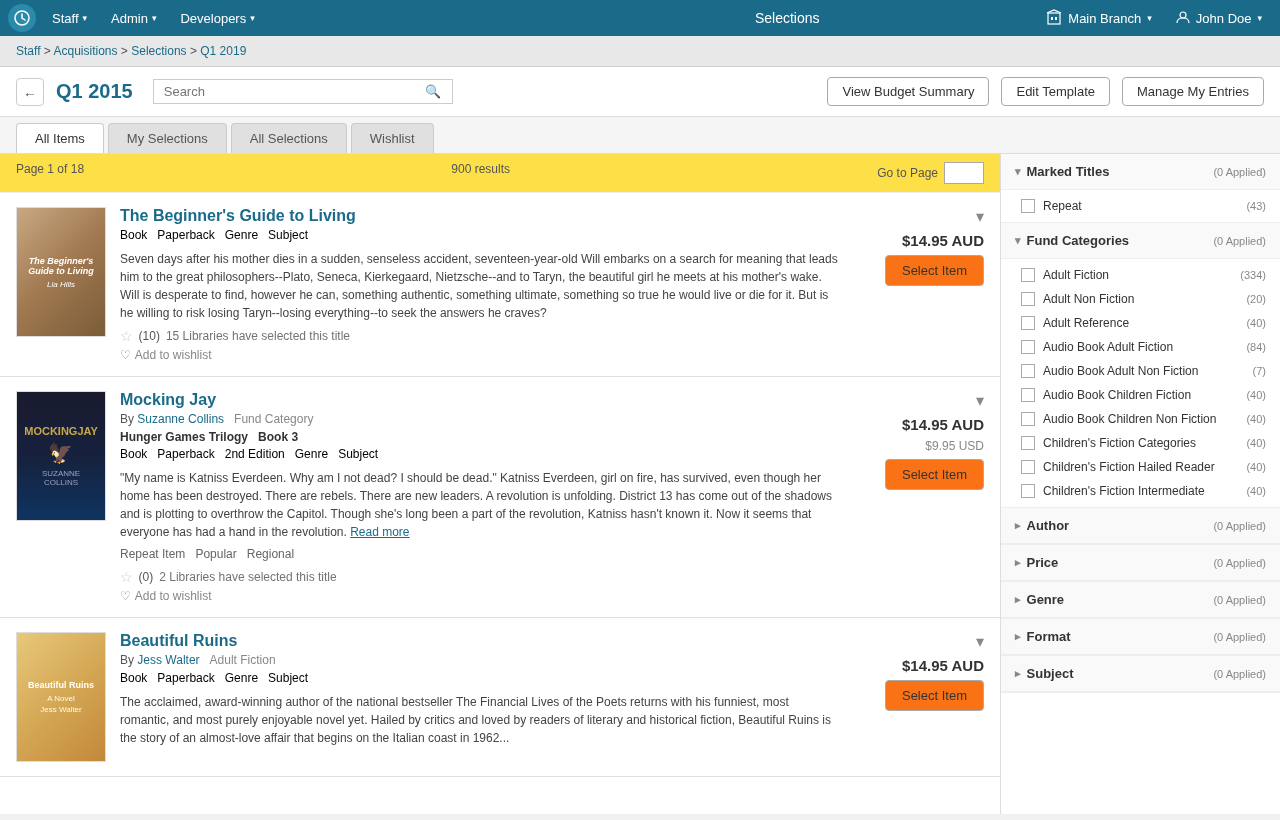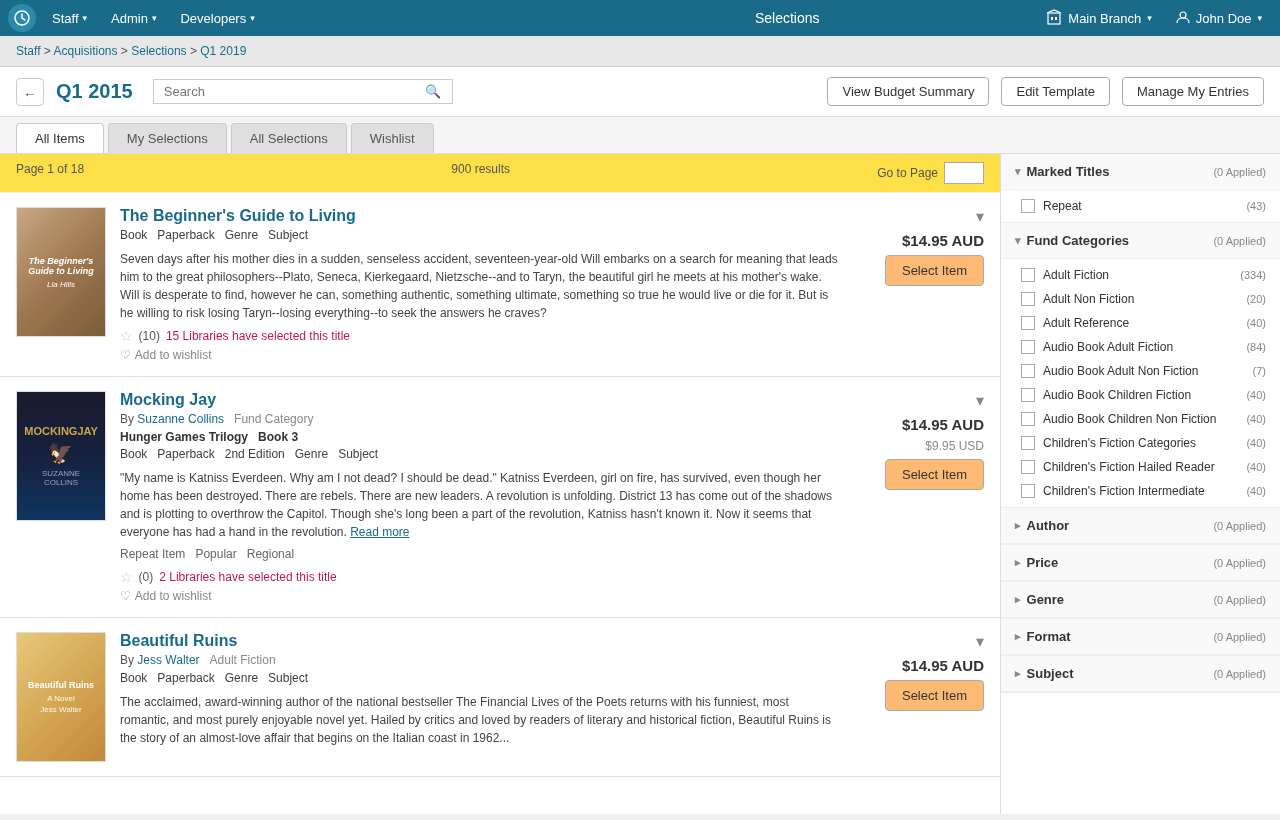--- a/index.html
+++ b/index.html
@@ -142,37 +142,37 @@
       display: flex; align-items: center; justify-content: center;
       color: white; font-size: 9px; text-align: center; padding: 4px;
     }
 
     .book-info { flex: 1; }
     .book-title { font-size: 16px; font-weight: bold; color: #1a6b8a; margin-bottom: 3px; }
     .book-author { font-size: 12px; color: #555; margin-bottom: 4px; }
     .book-author .author-name { color: #1a6b8a; font-weight: 500; }
     .book-series { font-size: 12px; font-weight: 600; color: #333; margin-bottom: 3px; }
     .book-meta { display: flex; gap: 10px; font-size: 12px; color: #888; margin-bottom: 8px; }
-    .book-meta span { cursor: pointer; color: #404040; }
+    .book-meta span { cursor: pointer; color: #000000; }
     .book-desc { font-size: 12px; color: #444; line-height: 1.5; margin-bottom: 6px; }
     .book-tags { display: flex; gap: 10px; font-size: 12px; color: #888; margin-bottom: 8px; }
     .book-tags span { color: #666; }
     .book-rating { display: flex; align-items: center; gap: 6px; font-size: 12px; color: #555; }
     .star-icon { color: #ccc; font-size: 14px; }
-    .libraries-text { color: #be185d; font-size: 12px; }
+    .libraries-text { color: #737373; font-size: 12px; }
     .wishlist-btn { display: flex; align-items: center; gap: 4px; color: #888; font-size: 12px; cursor: pointer; margin-top: 4px; }
 
     .book-action {
       display: flex; flex-direction: column; align-items: flex-end; gap: 6px;
       min-width: 130px;
     }
     .price-main { font-size: 15px; font-weight: bold; color: #333; }
     .price-alt { font-size: 12px; color: #888; }
     .select-btn {
-      padding: 7px 16px; border: 1px solid #aaa; background: #fdba74;
+      padding: 7px 16px; border: 1px solid #aaa; background: #f97316;
       border-radius: 4px; cursor: pointer; font-size: 13px; color: #333;
       white-space: nowrap;
     }
     .expand-btn {
       background: none; border: none; cursor: pointer; color: #888; font-size: 16px;
     }
 
     
     .sidebar {
       width: 280px; min-width: 280px; background: white;

